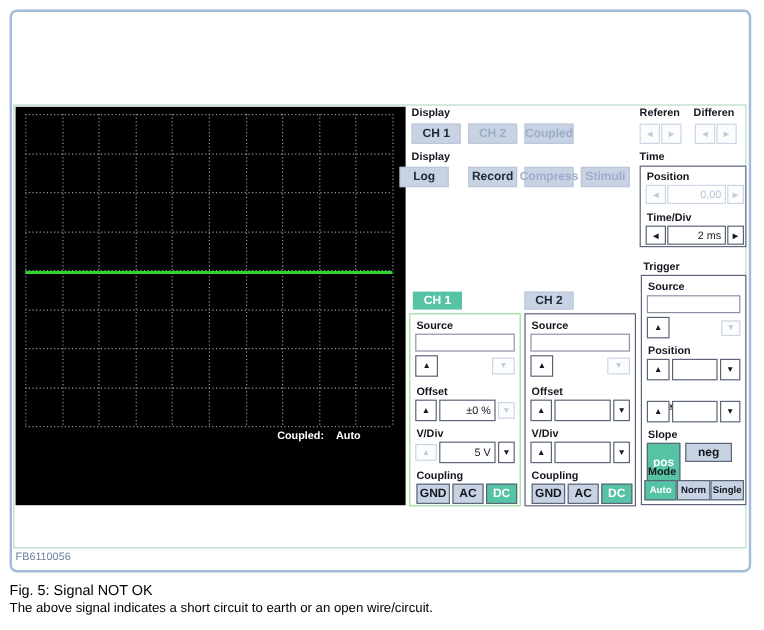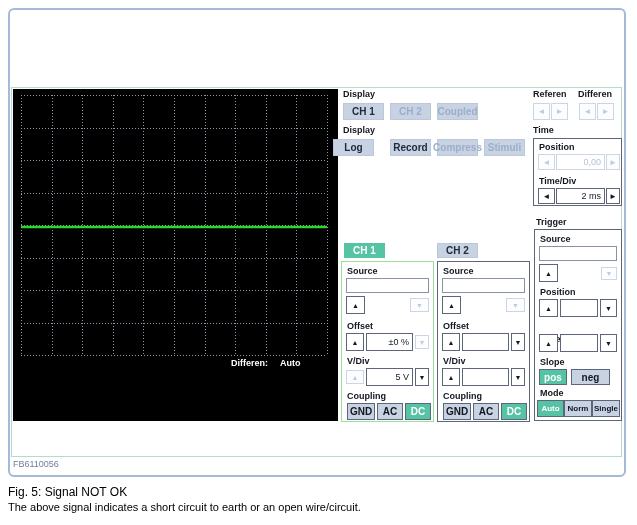--- a/index.html
+++ b/index.html
@@ -73,21 +73,21 @@
       <line x1="0" y1="33.5" x2="306" y2="33.5" stroke="#9298ac" stroke-width="1" stroke-dasharray="1,2"></line>
       <line x1="0" y1="65.5" x2="306" y2="65.5" stroke="#9298ac" stroke-width="1" stroke-dasharray="1,2"></line>
       <line x1="0" y1="98.5" x2="306" y2="98.5" stroke="#9298ac" stroke-width="1" stroke-dasharray="1,2"></line>
       <line x1="0" y1="130.5" x2="306" y2="130.5" stroke="#9298ac" stroke-width="1" stroke-dasharray="1,2"></line>
       <line x1="0" y1="163.5" x2="306" y2="163.5" stroke="#9298ac" stroke-width="1" stroke-dasharray="1,2"></line>
       <line x1="0" y1="195.5" x2="306" y2="195.5" stroke="#9298ac" stroke-width="1" stroke-dasharray="1,2"></line>
       <line x1="0" y1="228.5" x2="306" y2="228.5" stroke="#9298ac" stroke-width="1" stroke-dasharray="1,2"></line>
       <line x1="0" y1="260.5" x2="306" y2="260.5" stroke="#9298ac" stroke-width="1" stroke-dasharray="1,2"></line>
       <line x1="0" y1="132" x2="306" y2="132" stroke="#2fd42f" stroke-width="2.5"></line>
     </svg>
-  <span class="trig-readout" style="left:218px;">Differen:</span>
+  <span class="trig-readout" style="left:218px;">Coupled:</span>
   <span class="trig-readout" style="left:267px;">Auto</span>
 </div>
 
 <div class="lbl" style="left:343px;top:89px;">Display</div>
 <div class="btn flat" style="left:343px;top:103px;width:41px;height:17px;">CH 1</div>
 <div class="btn flat dis" style="left:390px;top:103px;width:41px;height:17px;">CH 2</div>
 <div class="btn flat dis" style="left:437px;top:103px;width:41px;height:17px;">Coupled</div>
 
 <div class="lbl" style="left:343px;top:125px;">Display</div>
 <div class="btn flat" style="left:333px;top:139px;width:41px;height:17px;">Log</div>
@@ -224,21 +224,21 @@
   <div class="lbl" style="left:5px;top:92px;margin-top:12px;">Level</div>
   <div class="btn spin" style="left:4px;top:104px;width:19px;height:18px;">
       <span>▲</span>
     </div>
   <div class="field" style="left:25px;top:104px;width:38px;height:18px;"></div>
   <div class="btn spin" style="left:65px;top:104px;width:17px;height:18px;">
       <span>▼</span>
     </div>
 
   <div class="lbl" style="left:5px;top:127px;">Slope</div>
-  <div class="btn gbtn on" style="left:4px;top:139px;width:28px;height:16px;">pos</div>
+  <div class="btn gbtn on" style="left:4px;top:139px;width:28px;height:32px;">pos</div>
   <div class="btn gbtn" style="left:36px;top:139px;width:39px;height:16px;">neg</div>
 
   <div class="lbl" style="left:5px;top:158px;">Mode</div>
   <div class="btn gbtn on" style="left:2px;top:170px;width:27px;height:17px;font-size:8px;">Auto</div>
   <div class="btn gbtn" style="left:29px;top:170px;width:28px;height:17px;font-size:8px;">Norm</div>
   <div class="btn gbtn" style="left:57px;top:170px;width:28px;height:17px;font-size:8px;">Single</div>
 </div>
 
 <div class="fbcode">FB6110056</div>
 <div class="cap-title">Fig. 5: Signal NOT OK</div>

